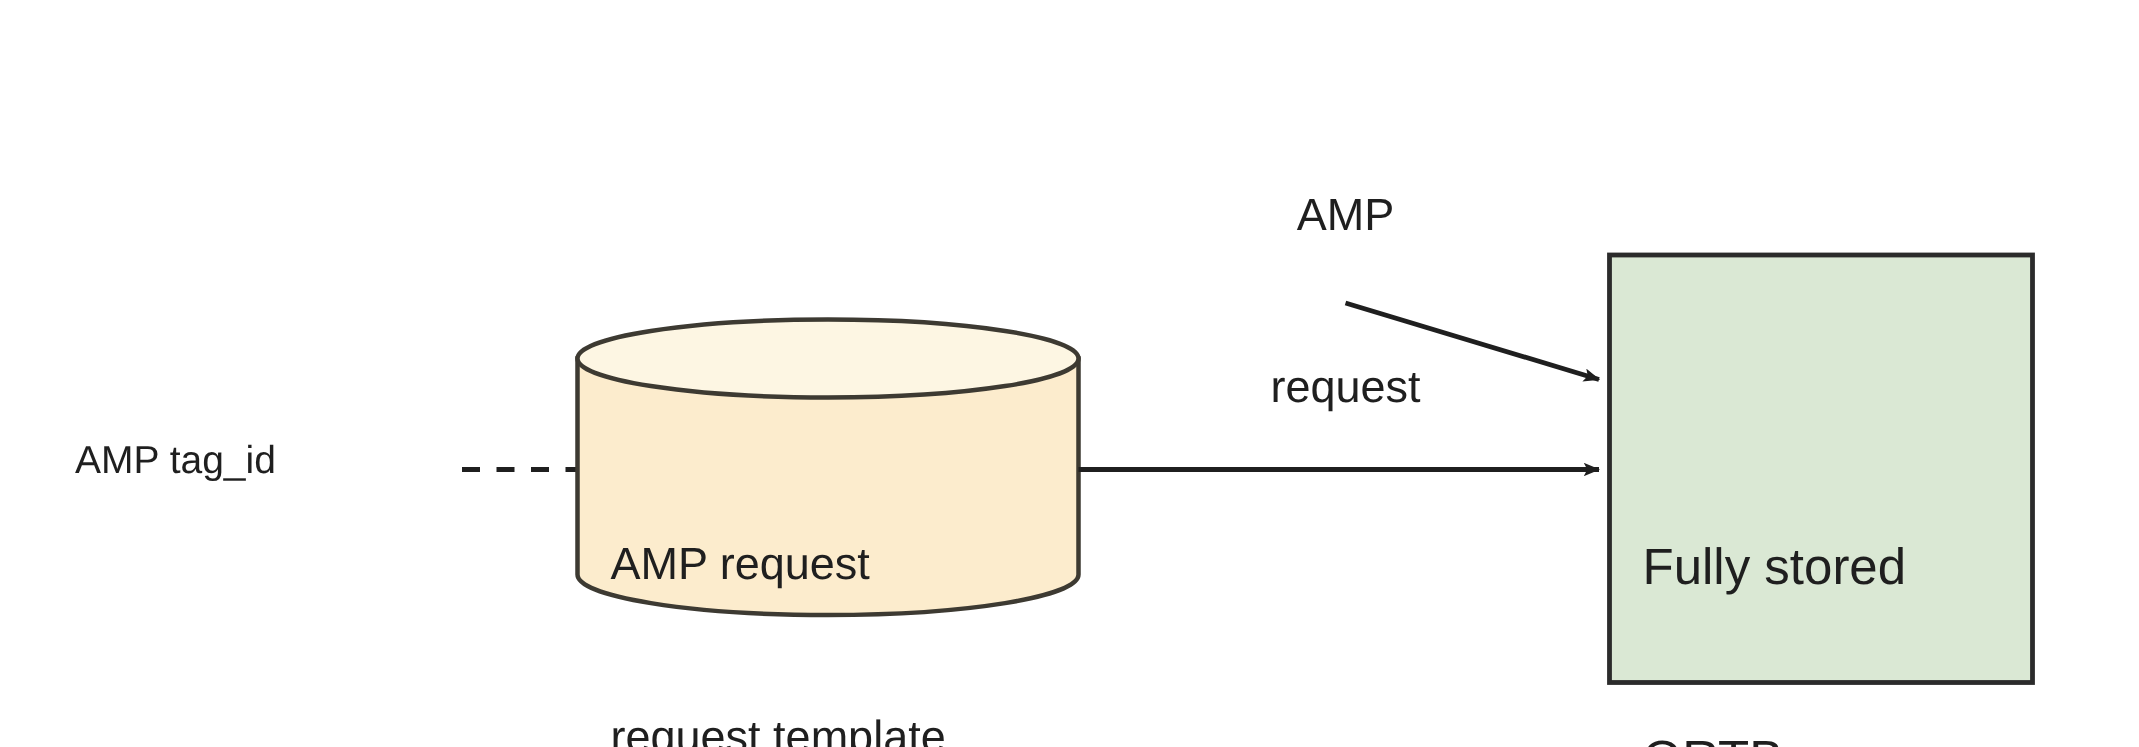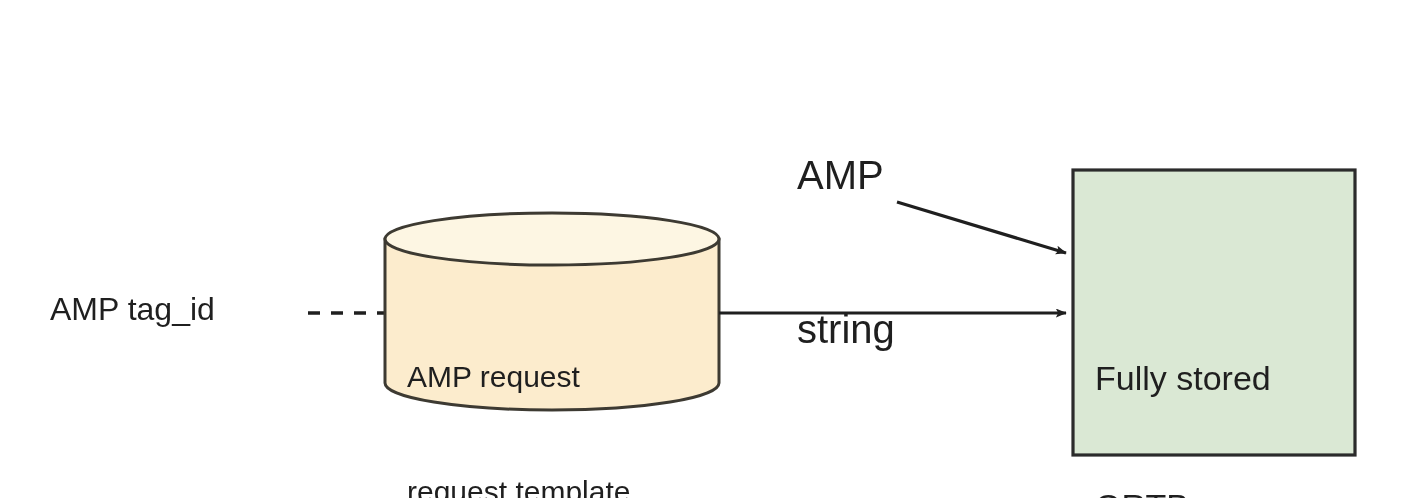--- a/index.html
+++ b/index.html
@@ -32,36 +32,36 @@
     color: #1f1f1f;
     font-family: "Liberation Sans", sans-serif;
     white-space: pre;
     line-height: 1.18;
     letter-spacing: 0px;
   }
 
   #label-amp-tag-id {
     left: 50px;
     top: 291px;
-    font-size: 32px;
+    font-size: 26px;
   }
 
   #cylinder-text {
     left: 407px;
     top: 281px;
     font-size: 30px;
     line-height: 1.28;
   }
 
   #query-params-text {
     left: 797px;
     top: 48px;
     width: 200px;
-    text-align: left;
-    font-size: 40px;
+    text-align: center;
+    font-size: 30px;
     line-height: 1.28;
   }
 
   #box-text {
     left: 1095px;
     top: 272px;
     font-size: 34px;
     line-height: 1.25;
   }
 
@@ -97,21 +97,21 @@
 
   <div class="txt" id="label-amp-tag-id">AMP tag_id</div>
 
   <div class="txt" id="cylinder-text">
     <span class="txt-line">AMP request</span>
     <span class="txt-line">request template</span>
   </div>
 
   <div class="txt" id="query-params-text">
     <span class="txt-line">AMP</span>
-    <span class="txt-line">string</span>
+    <span class="txt-line">request</span>
   </div>
 
   <div class="txt" id="box-text">
     <span class="txt-line">Fully stored</span>
     <span class="txt-line">ORTB</span>
   </div>
 
 </div>
 
 </body></html>

